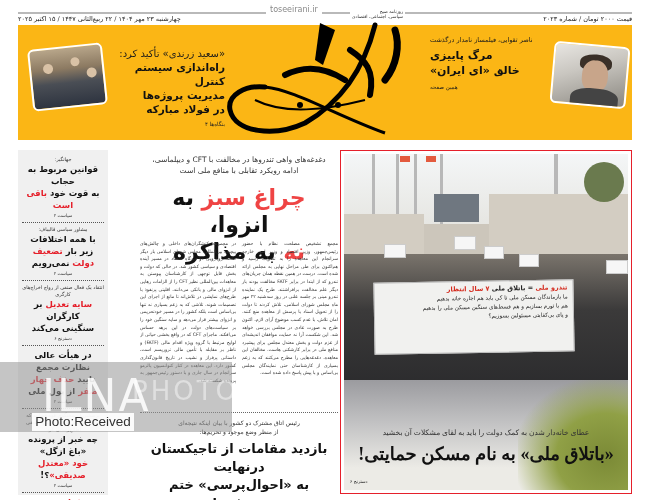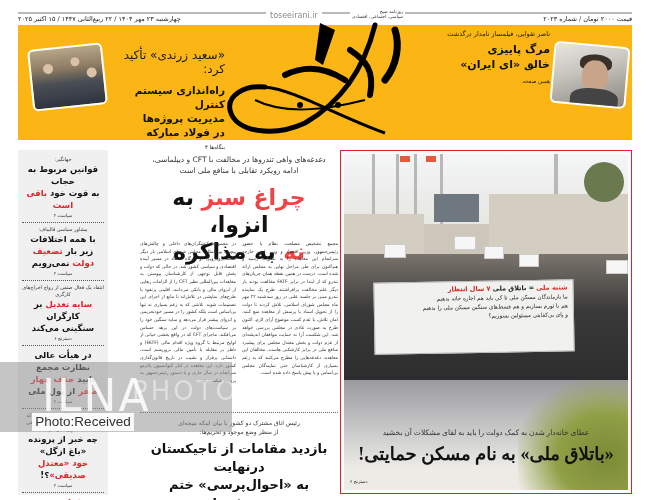--- a/index.html
+++ b/index.html
@@ -3,37 +3,37 @@
 <meta charset="utf-8">
 <style>
   * { box-sizing: border-box; margin: 0; padding: 0; }
   html, body { width: 650px; height: 500px; overflow: hidden; background: #ffffff; }
   body { position: relative; font-family: "DejaVu Sans", sans-serif; direction: rtl; color: #1a1a1a; }
 
   
   .topline { position: absolute; top: 12px; left: 18px; width: 614px; height: 2px; background: #b9b9b9; }
   .dateline { position: absolute; top: 15px; left: 18px; font-size: 6.5px; color: #222; direction: rtl; white-space: nowrap; }
   .issueline { position: absolute; top: 15px; right: 18px; font-size: 6.5px; color: #222; white-space: nowrap; text-align: center; }
-  .website { position: absolute; top: 11px; left: 266px; font-family: "DejaVu Sans", sans-serif; font-size: 8px; color: #888; background: #fff; padding: 0 4px; direction: ltr; }
+  .website { position: absolute; top: 5px; left: 266px; font-family: "DejaVu Sans", sans-serif; font-size: 8px; color: #888; background: #fff; padding: 0 4px; direction: ltr; }
   .tagline { position: absolute; top: 9px; left: 350px; font-size: 4.5px; color: #333; line-height: 5px; text-align: right; background: #fff; padding: 0 2px; }
 
   .yellow-band { position: absolute; top: 25px; left: 18px; width: 614px; height: 115px; background: #fbb615; }
 
   .logo { position: absolute; top: 5px; left: 225px; width: 200px; height: 140px; }
   .logo svg { width: 100%; height: 100%; }
 
   
   .teaser-left { position: absolute; top: 48px; left: 105px; width: 120px; text-align: right; }
-  .teaser-left .kicker { font-size: 12px; color: #1a1a1a; margin-bottom: 7px; }
+  .teaser-left .kicker { font-size: 10px; color: #1a1a1a; margin-bottom: 1px; }
   .teaser-left .title { font-size: 10.5px; font-weight: bold; line-height: 14px; color: #111; padding-left: 28px; }
   .teaser-left .ref { font-size: 5.5px; margin-top: 5px; color: #222; }
   .photo-left { position: absolute; top: 46px; left: 30px; width: 75px; height: 62px; transform: rotate(-6deg); border: 2px solid #fff; border-radius: 6px; overflow: hidden; background: linear-gradient(180deg,#b8a68a 0%,#8c7a62 35%,#4a4e55 60%,#2e3440 100%); }
   .photo-left .p1, .photo-left .p2, .photo-left .p3 { position: absolute; border-radius: 50%; background: #d9c2a6; }
 
-  .teaser-right { position: absolute; top: 30px; right: 100px; width: 120px; text-align: right; }
+  .teaser-right { position: absolute; top: 36px; right: 100px; width: 120px; text-align: left; }
   .teaser-right .kicker { font-size: 6.5px; margin-bottom: 4px; }
   .teaser-right .title { font-size: 11px; font-weight: bold; line-height: 15px; color: #111; }
   .teaser-right .ref { font-size: 5.5px; margin-top: 6px; }
   .photo-right { position: absolute; top: 44px; right: 22px; width: 76px; height: 62px; transform: rotate(5deg); border: 2px solid #fff; border-radius: 6px; overflow: hidden; background: linear-gradient(160deg,#e8e6e2 0%,#c9c6c0 40%,#8a8780 100%); }
   .photo-right .face { position: absolute; left: 28px; top: 14px; width: 26px; height: 32px; background: #c8a58a; border-radius: 45%; }
   .photo-right .hair { position: absolute; left: 25px; top: 8px; width: 32px; height: 16px; background: #3a3028; border-radius: 50% 50% 30% 30%; }
   .photo-right .shirt { position: absolute; left: 18px; top: 42px; width: 48px; height: 24px; background: #444; border-radius: 40% 40% 0 0; }
 
   
   .left-col { position: absolute; top: 150px; left: 18px; width: 90px; height: 345px; background: #f0f0f0; padding: 3px 4px; text-align: center; }
@@ -233,21 +233,21 @@
     <div class="building" style="left:145px;top:40px;width:140px;height:80px;"></div>
     <div class="tree" style="left:240px;top:8px;width:40px;height:40px;"></div>
     <div class="crowd"></div>
     <div class="sign" style="left:40px;top:90px;width:22px;height:14px;"></div>
     <div class="sign" style="left:110px;top:82px;width:22px;height:14px;"></div>
     <div class="sign" style="left:140px;top:92px;width:20px;height:13px;"></div>
     <div class="sign" style="left:175px;top:100px;width:20px;height:13px;"></div>
     <div class="sign" style="left:262px;top:106px;width:22px;height:14px;"></div>
     <div class="banner">
       <div class="b-head">
-        <span class="red">شنبه ملی</span><span> = باتلاق ملی </span><span class="red">۷ سال انتظار</span>
+        <span class="red">تندرو ملی</span><span> = باتلاق ملی </span><span class="red">۷ سال انتظار</span>
       </div>
       <div class="b-line">ما بازماندگان مسکن ملی تا کی باید هم اجاره خانه بدهیم</div>
       <div class="b-line">هم با تورم بسازیم و هم قسط‌های سنگین مسکن ملی را بدهیم</div>
       <div class="b-line">و پای بی‌کفایتی مسئولین بسوزیم؟</div>
     </div>
     <div class="ground"></div>
     <div class="grass"></div>
     <div class="main-caption">
       <div class="kicker">عطای خانه‌دار شدن به کمک دولت را باید به لقای مشکلات آن بخشید</div>
       <div class="title">«باتلاق ملی» به نام مسکن حمایتی!</div>

